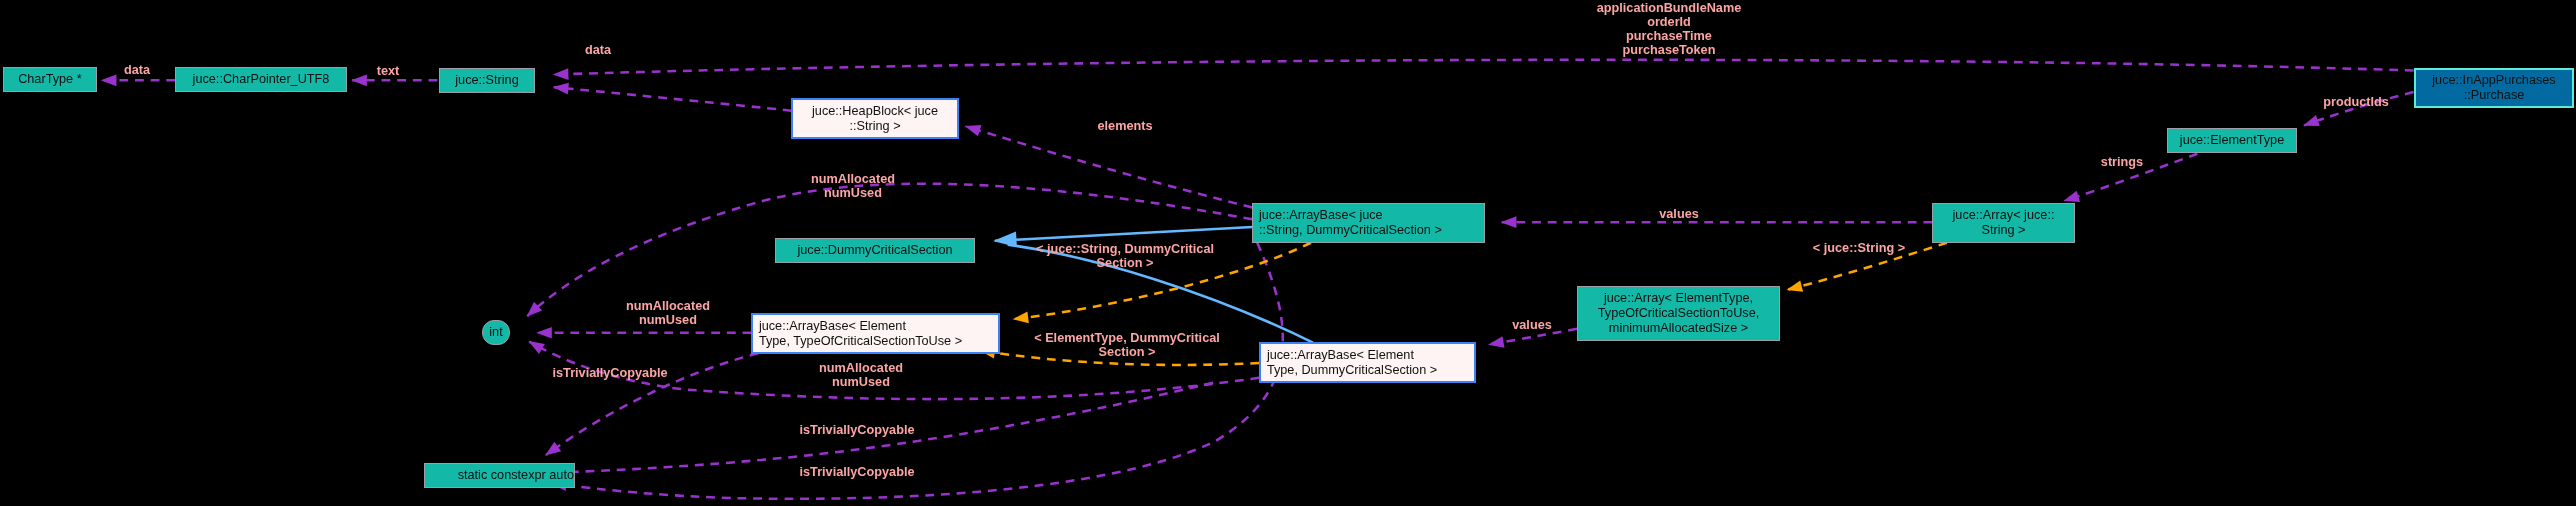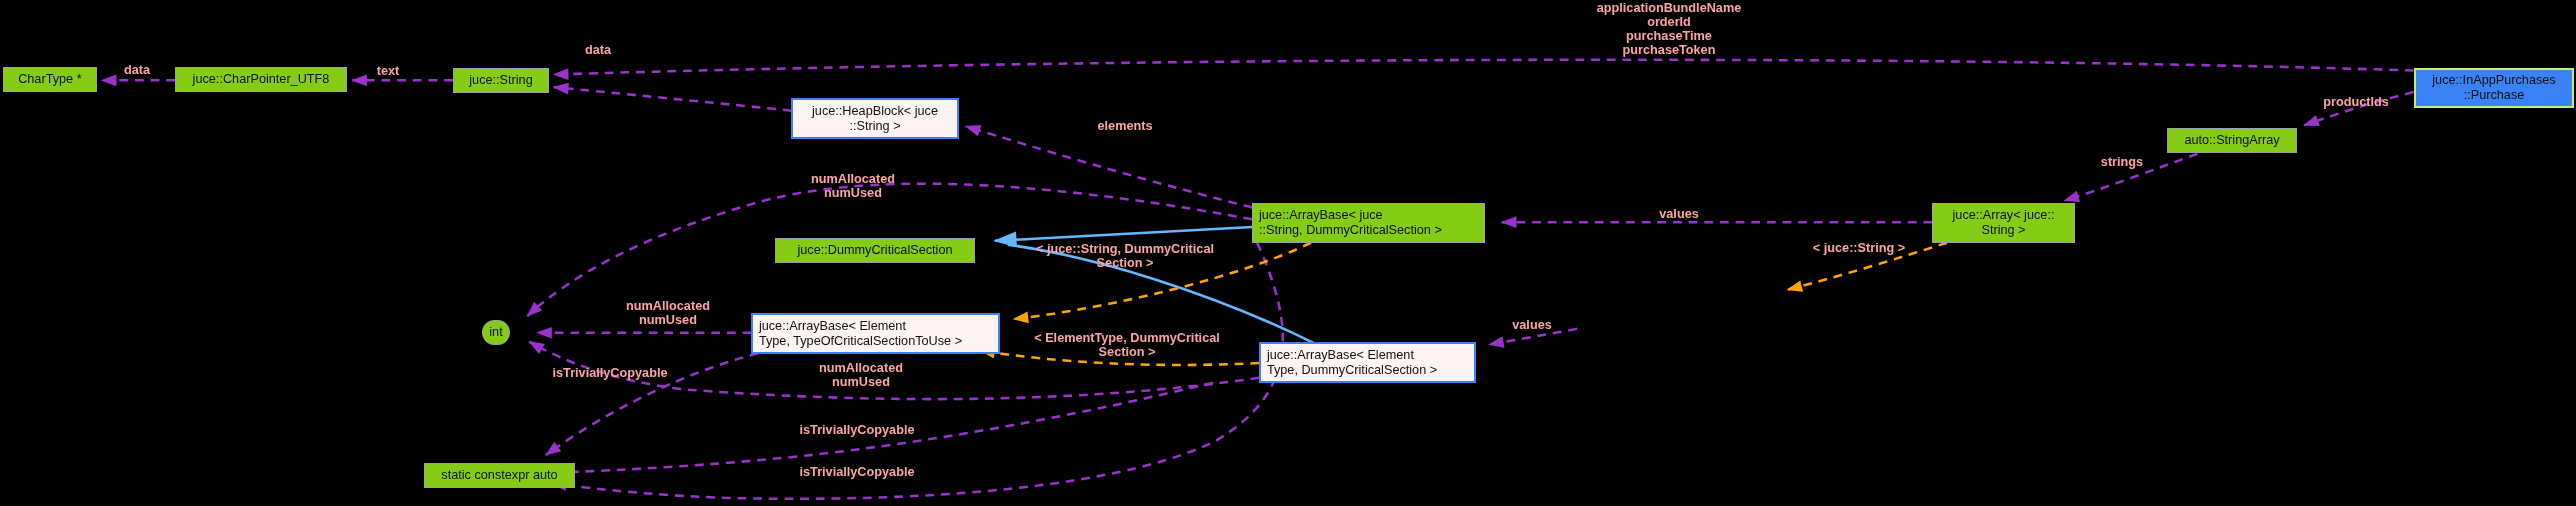--- a/index.html
+++ b/index.html
@@ -1,24 +1,24 @@
 <!DOCTYPE html>
 <html><head>
 <meta charset="utf-8">
 <style>
   html,body{margin:0;padding:0;background:#000;}
   .stage{position:relative;width:2576px;height:507px;background:#000;overflow:hidden;
          font-family:"Liberation Sans",sans-serif;}
   svg.edges{position:absolute;left:0;top:0;width:2576px;height:507px;}
-  .node{position:absolute;box-sizing:border-box;background:#84cc16;border:1.7px solid #9aa0a6;
+  .node{position:absolute;box-sizing:border-box;background:#14b8a6;border:1.7px solid #9aa0a6;
         color:#111;font-size:12.7px;line-height:15px;display:flex;align-items:center;
         justify-content:center;text-align:center;white-space:pre-line;}
   .node.left{justify-content:flex-start;text-align:left;padding-left:5.9px;}
   .node.red{border:2px solid #3b82f6;background:#fff4f4;}
-  .node.focus{background:#3b82f6;border:2px solid #bef264;}
+  .node.focus{background:#0369a1;border:2px solid #5eead4;}
   .elabel{position:absolute;transform:translate(-50%,-50%);text-align:center;
           white-space:pre-line;color:#fca5a5;font-weight:600;font-size:12.7px;line-height:14px;}
 </style>
 </head>
 <body>
 
 <div class="stage">
 
   <svg class="edges" viewBox="0 0 2633 518">
     <defs>
@@ -57,45 +57,48 @@
     <g fill="none" stroke="#63b8ff" stroke-width="2.6">
       <path d="M1280,232 C1180,237 1080,242 1017,246" marker-end="url(#ac)"></path>
       <path d="M1342,350 C1240,300 1120,262 1030,250"></path>
     </g>
   </svg>
 
   <div class="node" style="left:2.9px;top:67px;width:94px;height:25.4px;"><span>CharType *</span></div>
 
   <div class="node" style="left:175px;top:67px;width:172px;height:25.4px;"><span>juce::CharPointer_UTF8</span></div>
 
-  <div class="node" style="left:453px;top:68px;width:96px;height:25.4px;"><span>juce::String</span></div>
+  <div class="node" style="left:439px;top:68px;width:96px;height:25.4px;"><span>juce::String</span></div>
 
   <div class="node red" style="left:791px;top:98px;width:168px;height:41px;"><span>juce::HeapBlock&lt; juce
 ::String &gt;</span></div>
 
   <div class="node left" style="left:1252px;top:203px;width:233px;height:40px;"><span>juce::ArrayBase&lt; juce
 ::String, DummyCriticalSection &gt;</span></div>
 
   <div class="node" style="left:775px;top:238px;width:200px;height:25.4px;justify-content:center;"><span>juce::DummyCriticalSection</span></div>
 
   <div class="node" style="left:482px;top:320px;width:28px;height:25.4px;border-radius:12px;"><span>int</span></div>
 
   <div class="node red left" style="left:751px;top:313px;width:249px;height:41px;"><span>juce::ArrayBase&lt; Element
 Type, TypeOfCriticalSectionToUse &gt;</span></div>
 
+  <div class="node" style="left:1577px;top:286px;width:203px;height:55px;"><span>juce::Array&lt; ElementType,
+TypeOfCriticalSectionToUse,
+minimumAllocatedSize &gt;</span></div>
 
   <div class="node red left" style="left:1259px;top:342px;width:217px;height:41px;"><span>juce::ArrayBase&lt; Element
 Type, DummyCriticalSection &gt;</span></div>
 
-  <div class="node" style="left:424px;top:463px;width:151px;height:24.5px;"><span>static constexpr auto</span></div>
+  <div class="node" style="left:424px;top:463px;width:151px;height:24.5px;justify-content:flex-end;"><span>static constexpr auto</span></div>
 
   <div class="node" style="left:1932px;top:203px;width:143px;height:40px;"><span>juce::Array&lt; juce::
 String &gt;</span></div>
 
-  <div class="node" style="left:2167px;top:128px;width:130px;height:25.4px;"><span>auto::StringArray</span></div>
+  <div class="node" style="left:2167px;top:128px;width:130px;height:25.4px;"><span>juce::ElementType</span></div>
 
   <div class="node focus" style="left:2414px;top:68px;width:160px;height:40px;"><span>juce::InAppPurchases
 ::Purchase</span></div>
 
   <div class="elabel" style="left:137px;top:70px;">data</div>
   <div class="elabel" style="left:388px;top:71px;">text</div>
   <div class="elabel" style="left:598px;top:50px;">data</div>
   <div class="elabel" style="left:1669px;top:29px;">applicationBundleName
 orderId
 purchaseTime

